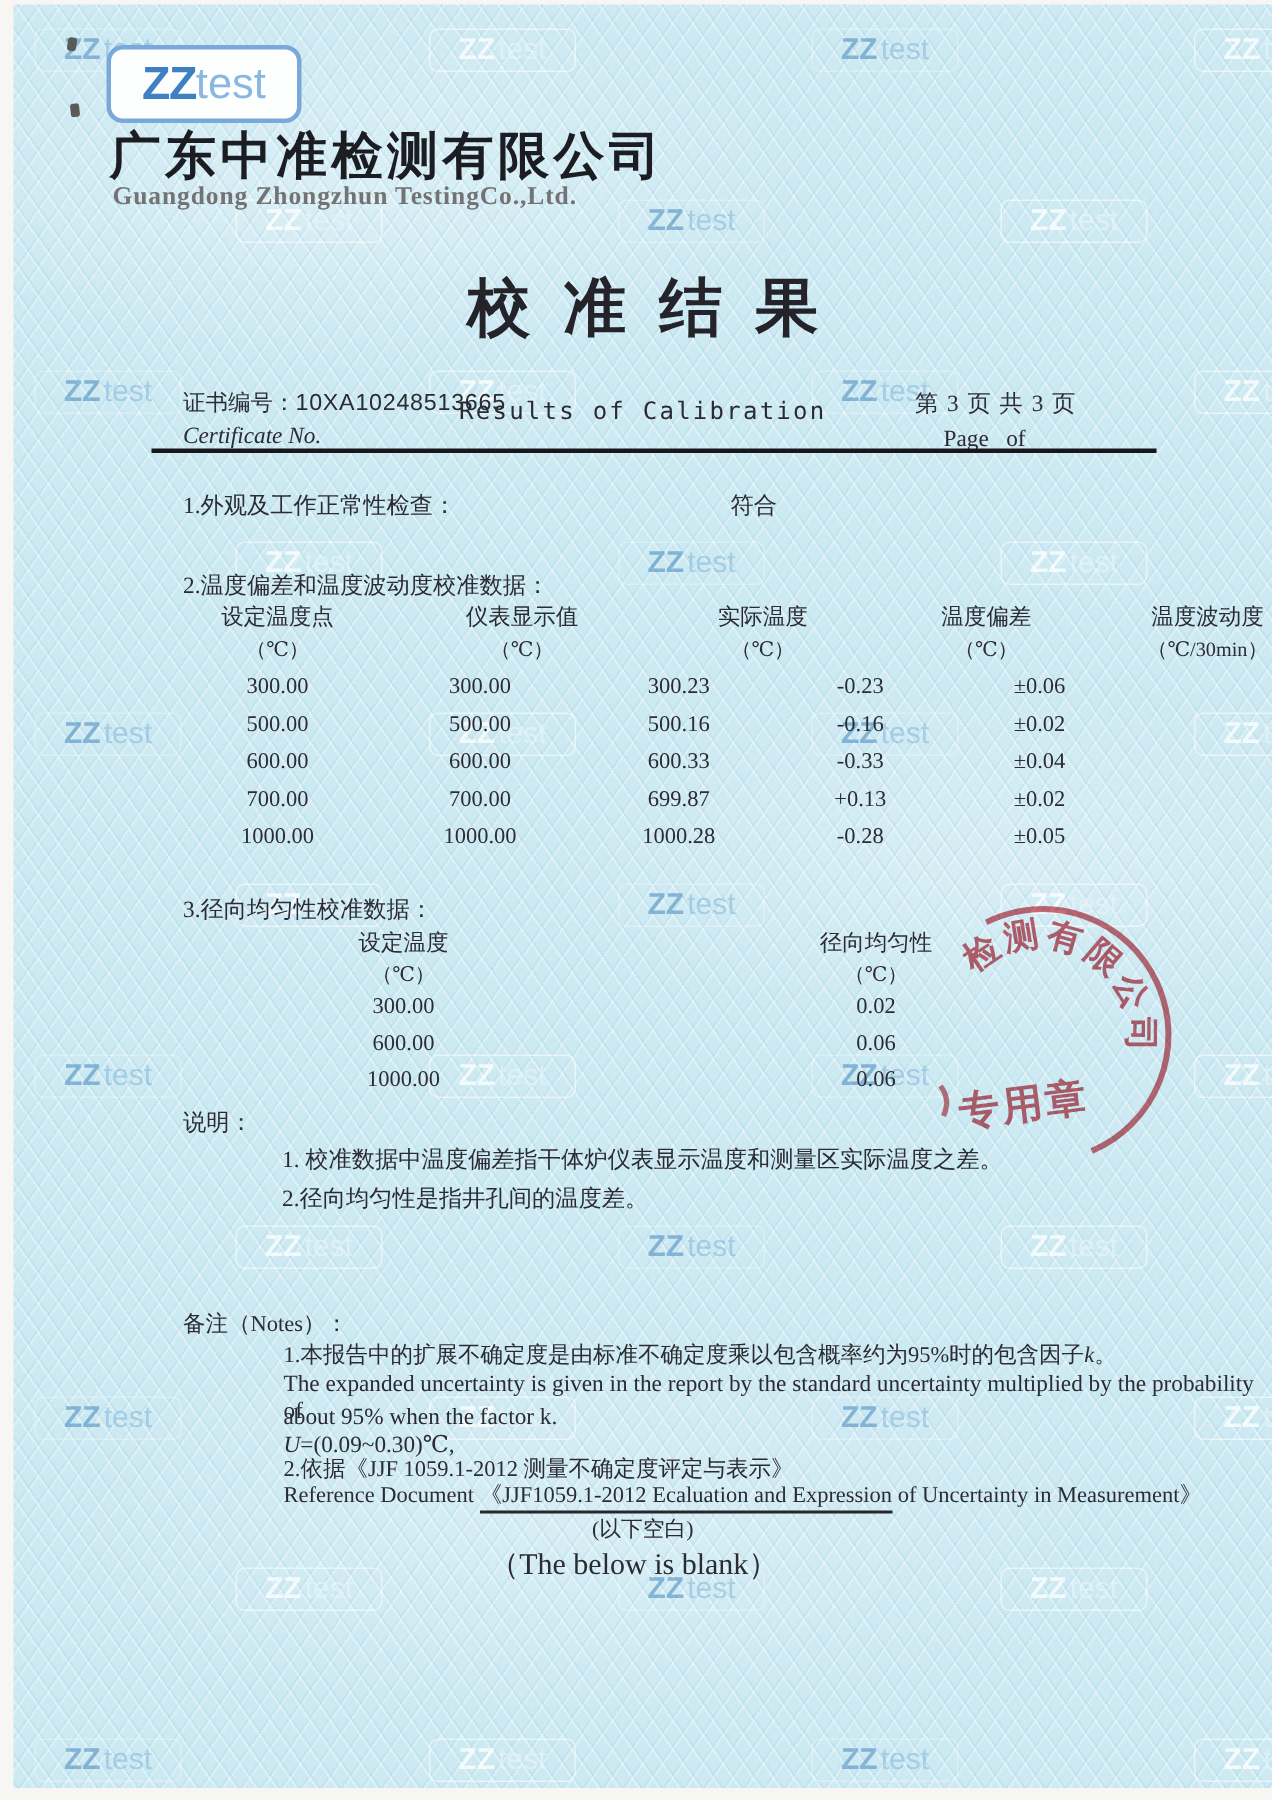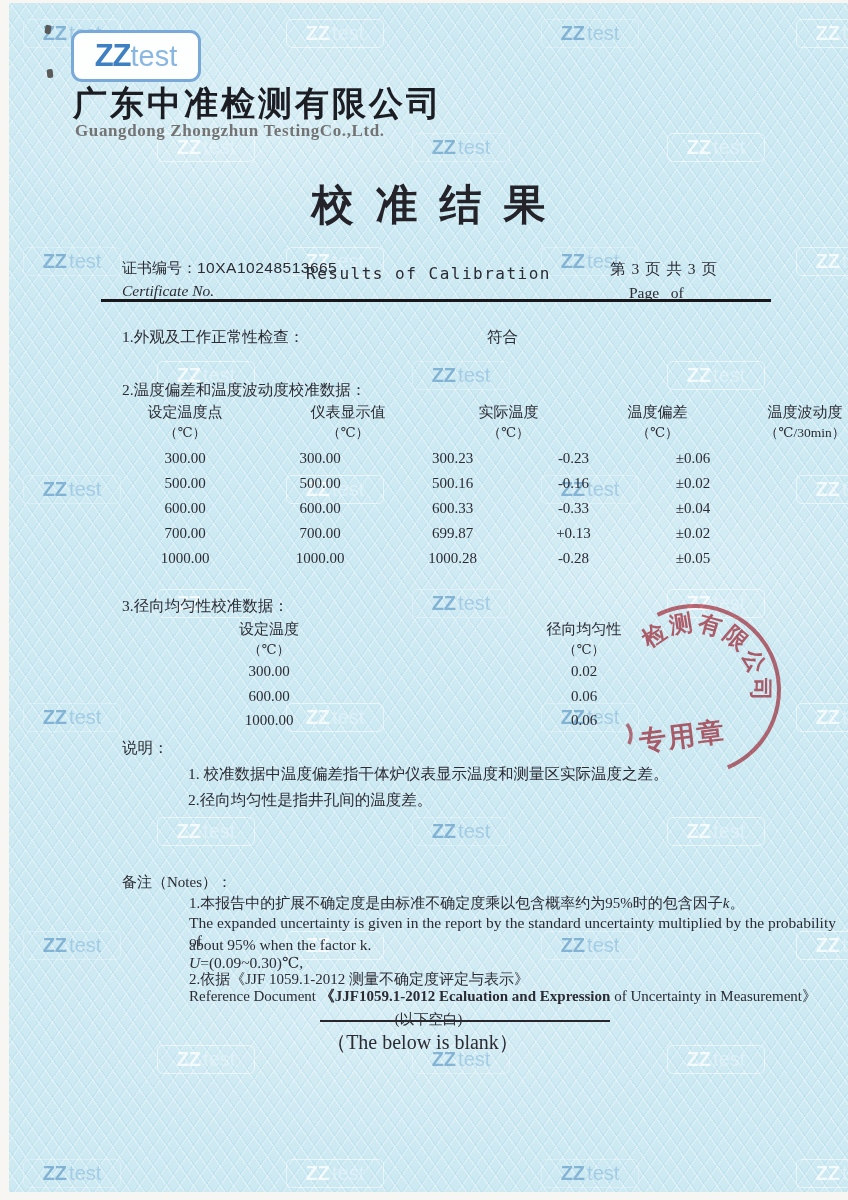--- a/index.html
+++ b/index.html
@@ -96,21 +96,21 @@
   #notes1-items{position:absolute;left:179px;top:758px;font-size:15.5px;line-height:26px;}
   .n2-heading{position:absolute;left:113px;top:870px;font-size:15px;}
   .n2-line{position:absolute;left:180px;font-size:15px;}
   .n2-l1{top:891px;}
   .n2-l2{top:911px;font-size:15.5px;}
   .n2-l3{top:933px;font-size:15.5px;}
   .n2-l4{top:951px;font-size:15.5px;}
   .n2-l5{top:967px;}
   .n2-l6{top:984px;font-size:15px;}
   .ital{font-style:italic;}
-  .ref-underlined{border-bottom:2.5px solid #26262c;padding-bottom:16px;font-weight:bold;}
+  .ref-underlined{border-bottom:2.5px solid #26262c;padding-bottom:2px;}
   .blank-cn{position:absolute;left:0;right:0;top:1007px;text-align:center;font-size:14.5px;}
   .blank-en{position:absolute;left:0;right:12px;top:1026px;text-align:center;font-size:20px;}
   
   .stamp{position:absolute;left:598px;top:583px;width:200px;height:205px;mix-blend-mode:multiply;opacity:.92;}
 </style>
 </head>
 <body>
 
 <div class="paper">
   <div class="pattern"></div>

